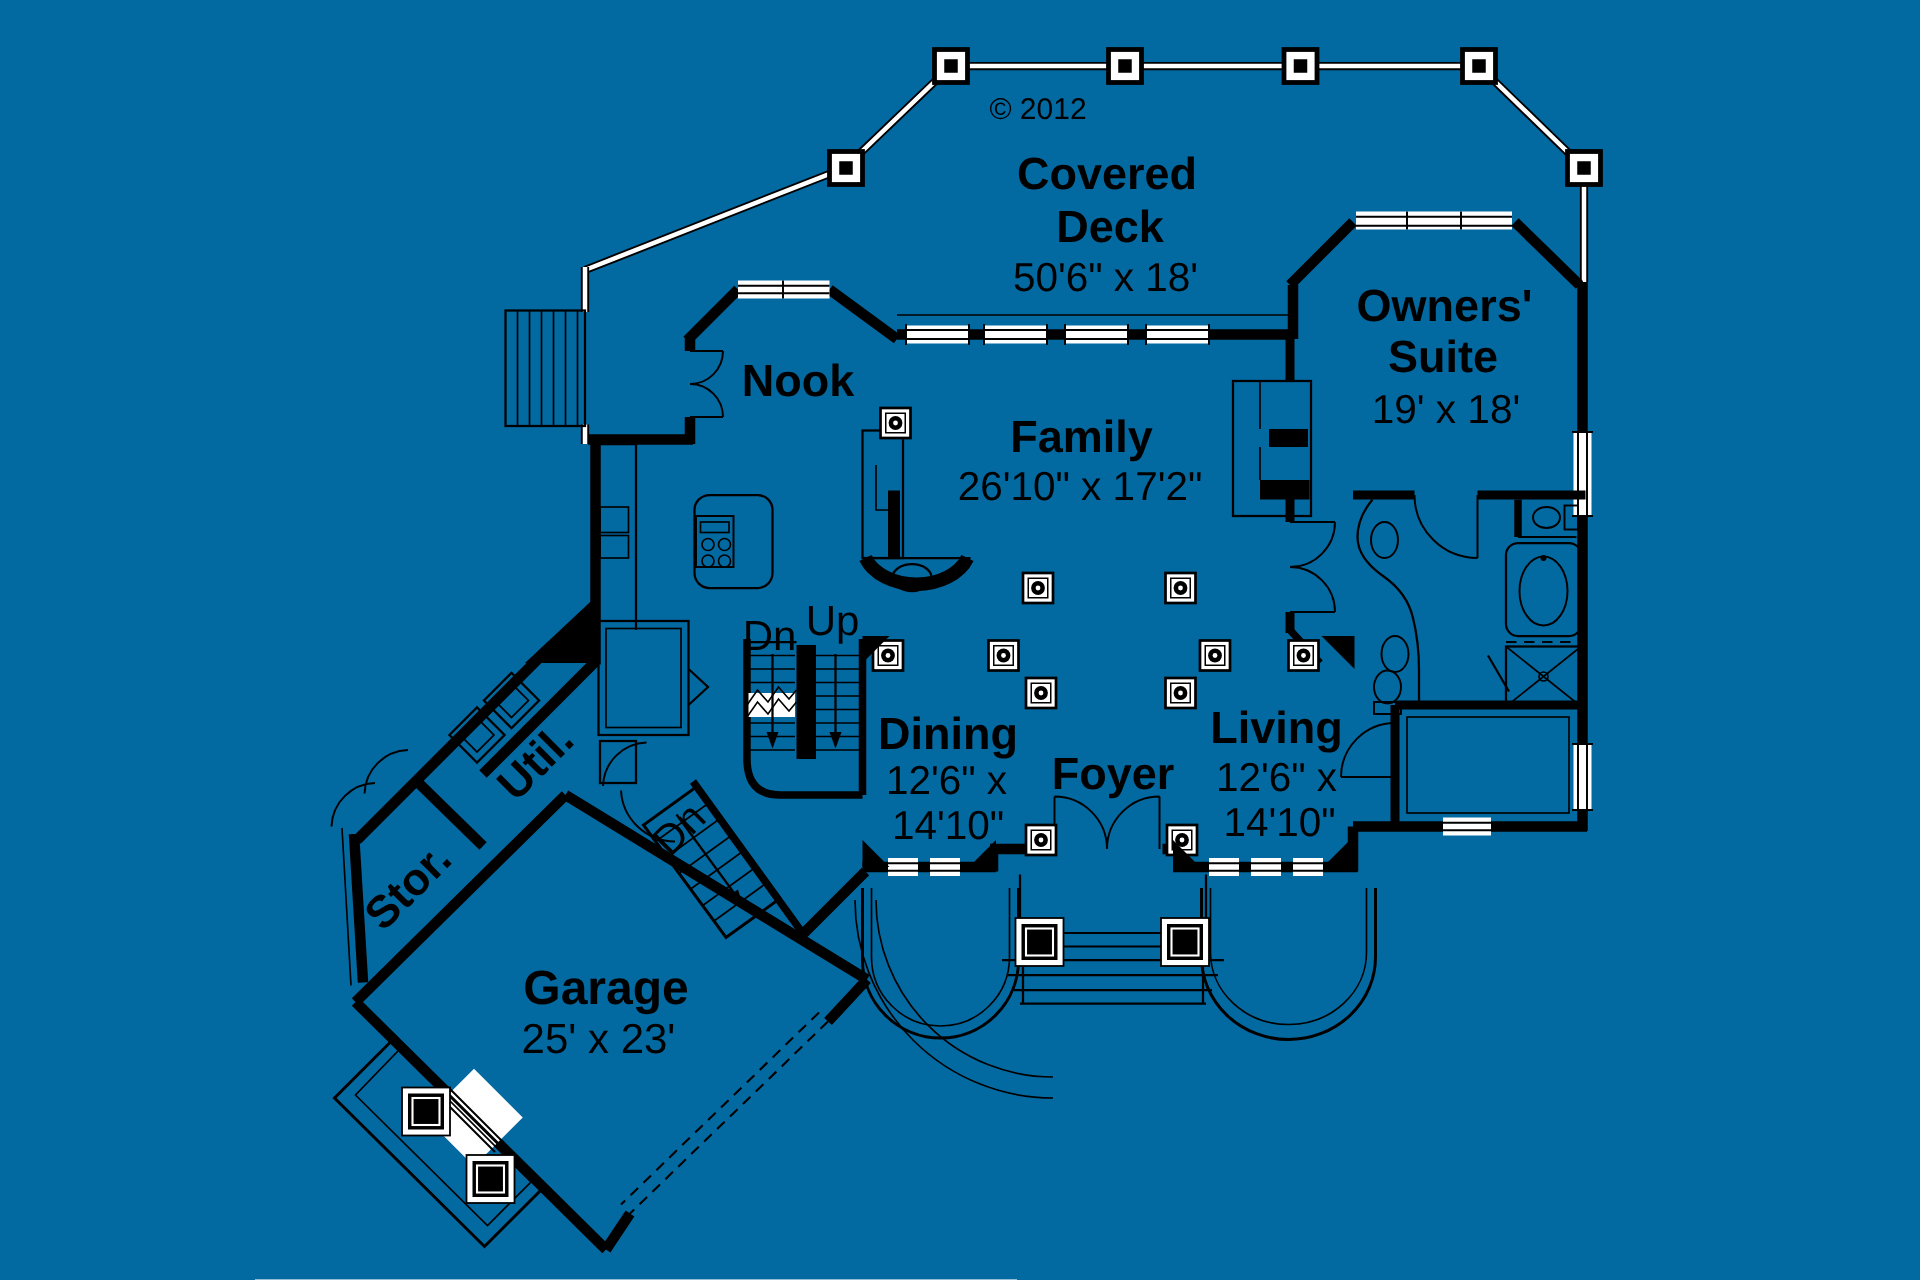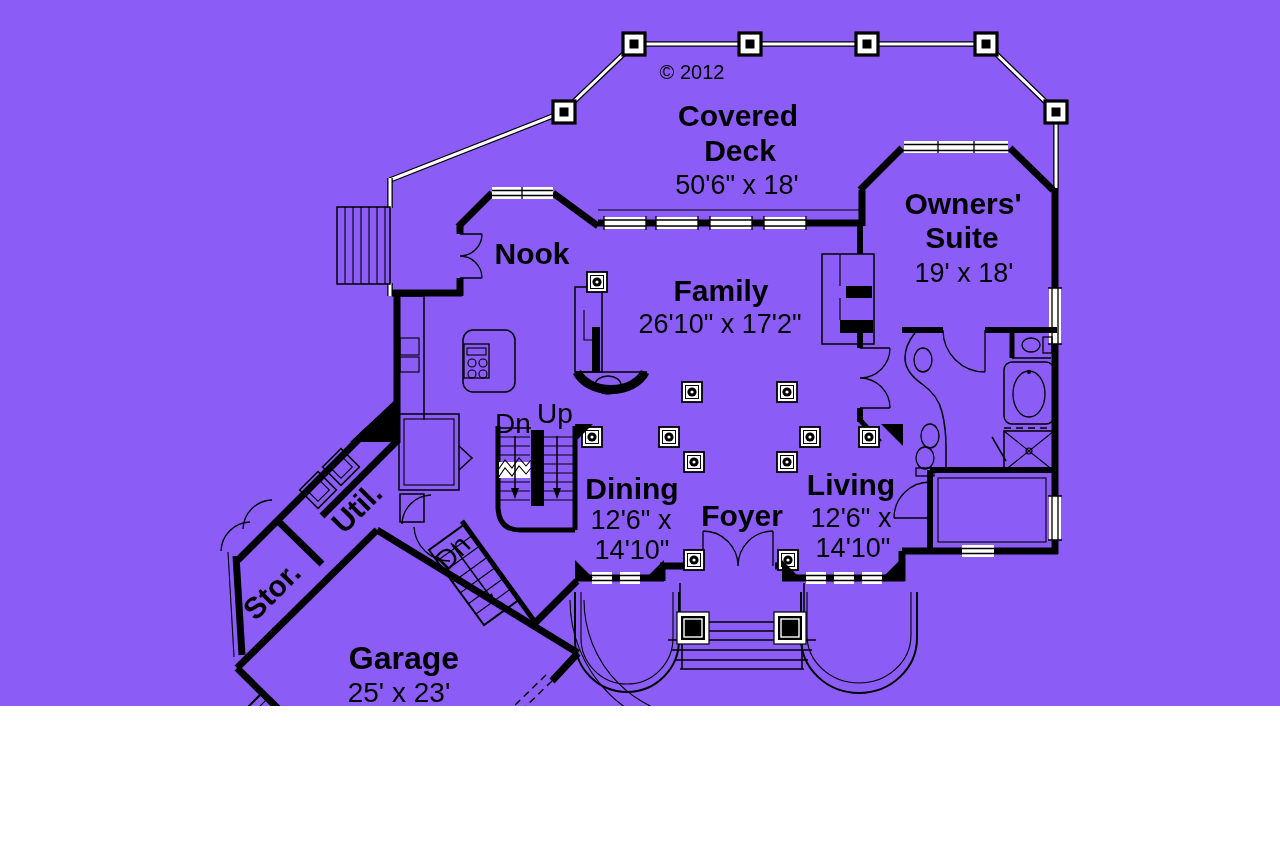--- a/index.html
+++ b/index.html
@@ -1,16 +1,16 @@
 <!DOCTYPE html>
 <html><head>
 <meta charset="utf-8">
 <style>
   html,body{margin:0;padding:0;background:#ffffff;}
-  .stage{position:relative;width:1280px;height:706px;background:#8b5cf6;overflow:hidden;}
+  .stage{position:relative;width:1280px;height:853px;background:#0369a1;overflow:hidden;}
   svg{display:block;}
   .w7{stroke:#000;stroke-width:7;fill:none;stroke-linecap:butt;}
   .w6{stroke:#000;stroke-width:6;fill:none;}
   .w5{stroke:#000;stroke-width:5;fill:none;}
   .w9{stroke:#000;stroke-width:9;fill:none;}
   .t2{stroke:#000;stroke-width:2;fill:none;}
   .t15{stroke:#000;stroke-width:1.5;fill:none;}
   .t1{stroke:#000;stroke-width:1.1;fill:none;}
   .t13{stroke:#000;stroke-width:1.3;fill:none;}
   .rail{stroke:#000;stroke-width:5.5;fill:none;}

